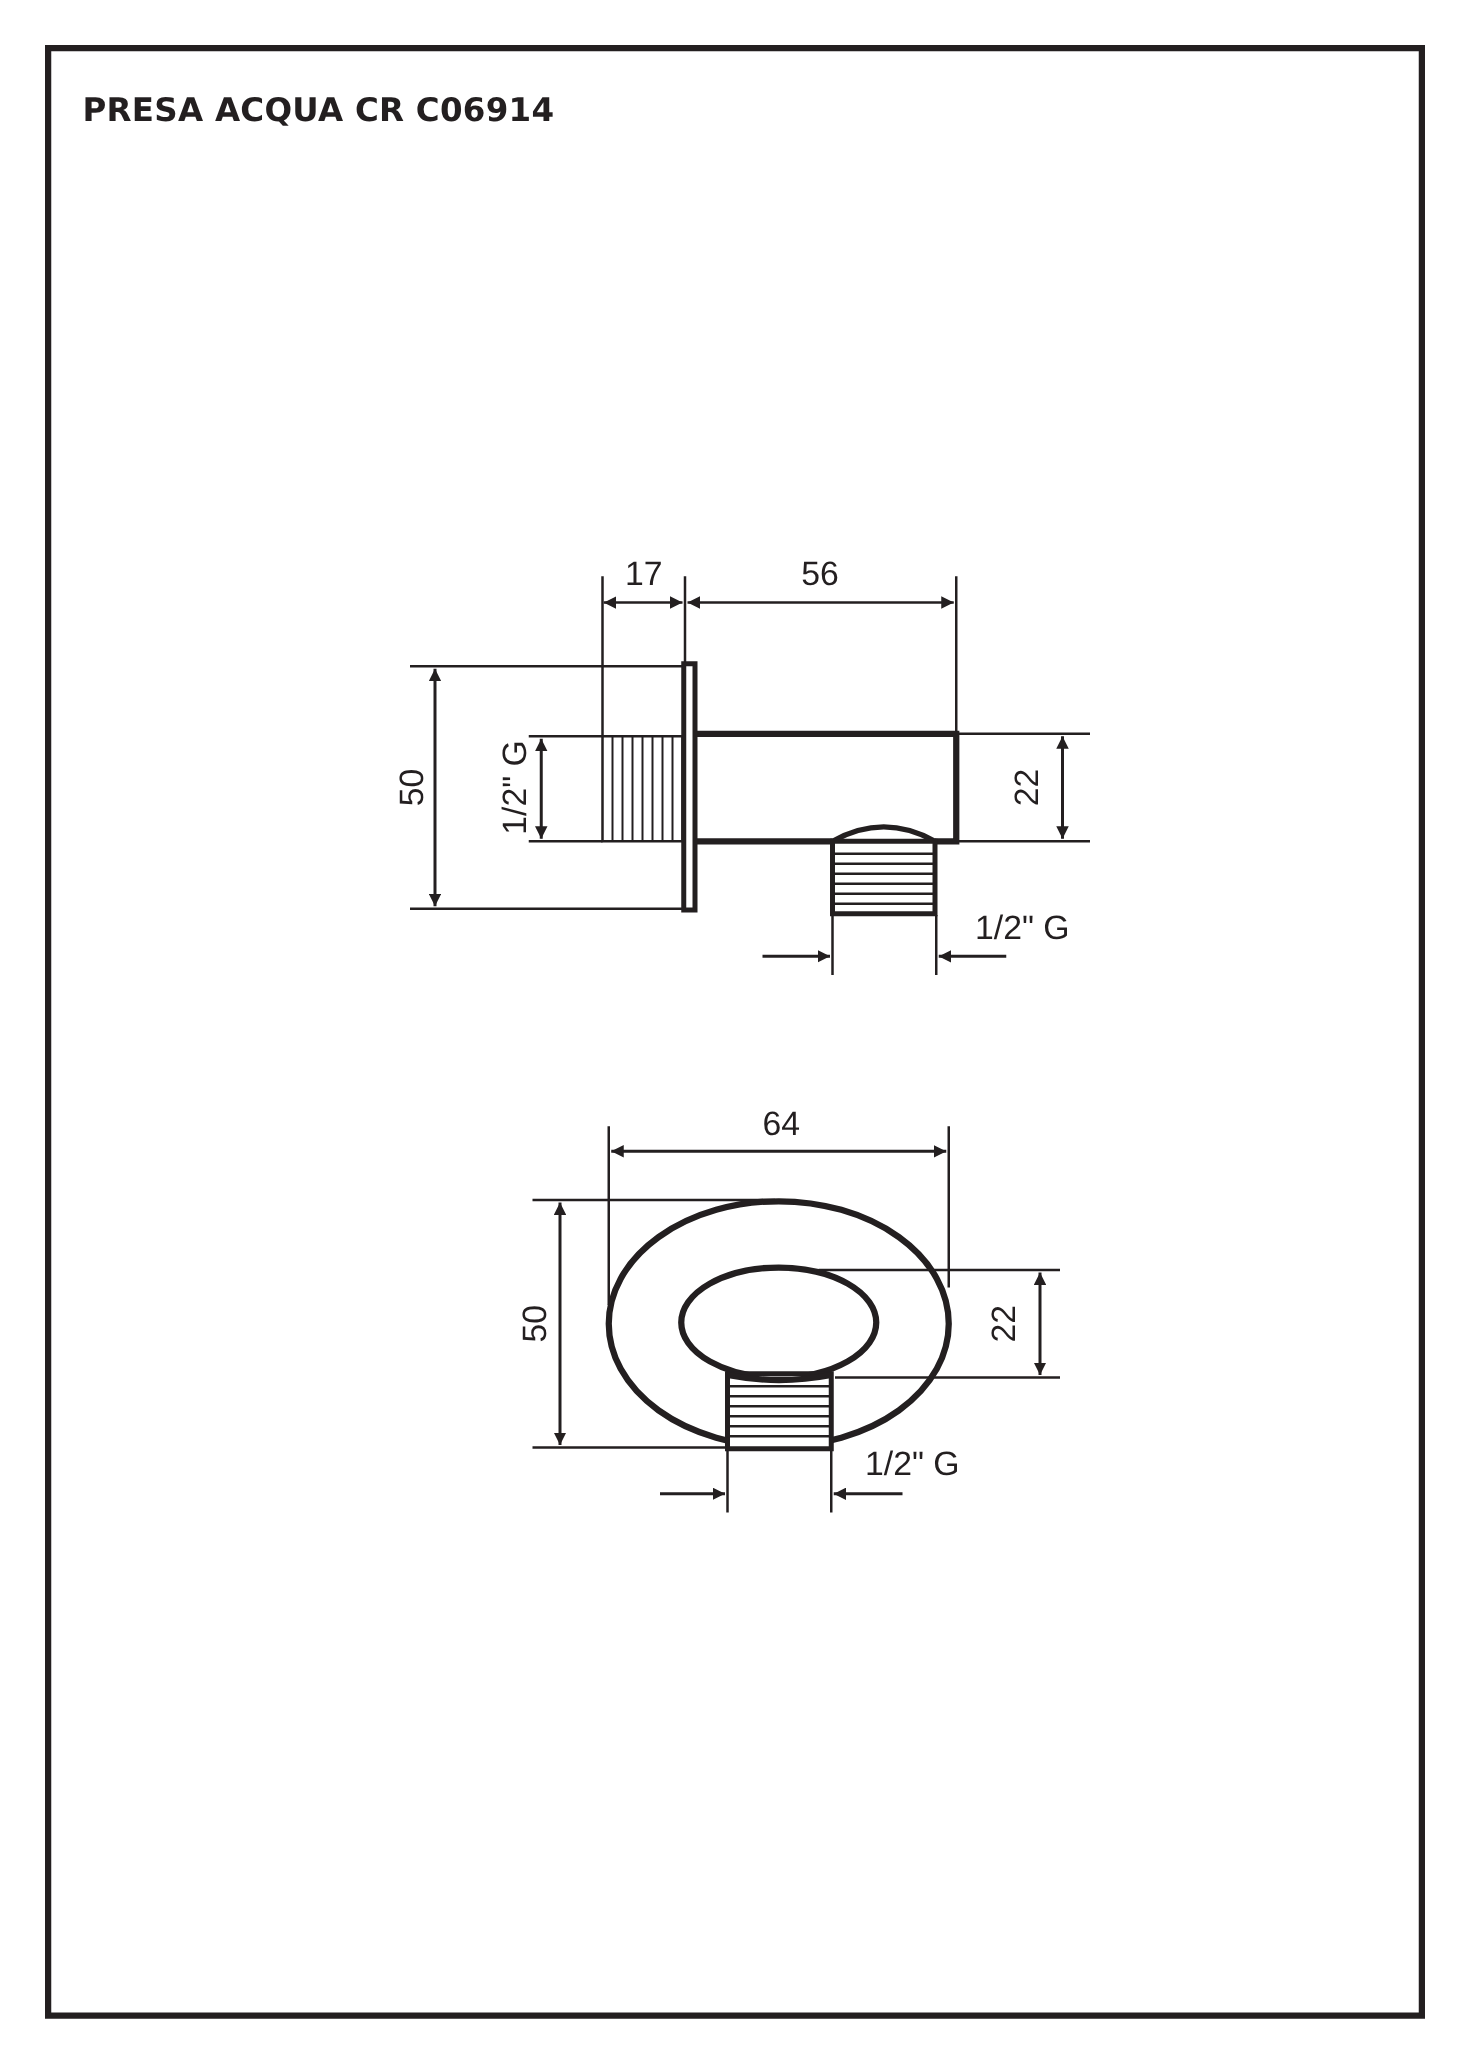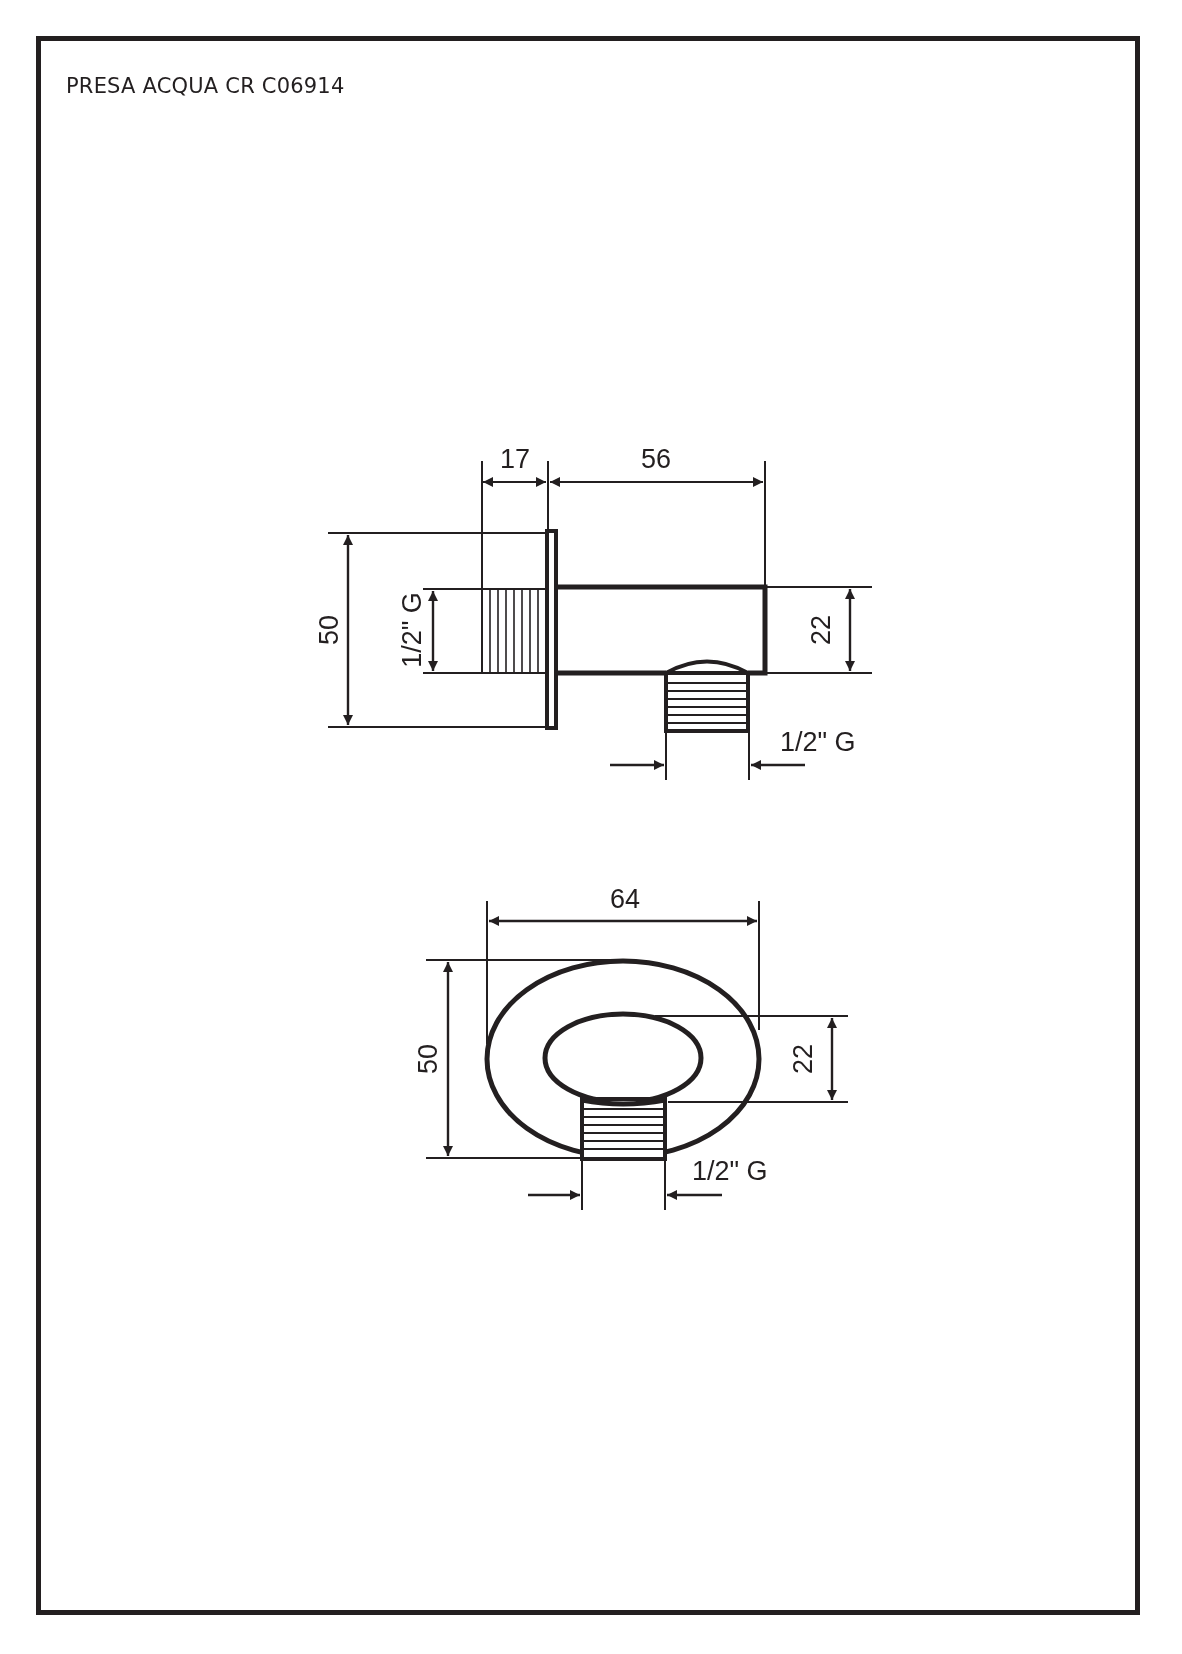--- a/index.html
+++ b/index.html
@@ -1,18 +1,18 @@
 <!DOCTYPE html>
 <html><head>
 <meta charset="utf-8">
 <style>
   html,body{margin:0;padding:0;background:#fff;}
   body{width:1182px;height:1654px;position:relative;overflow:hidden;font-family:"Liberation Sans",sans-serif;}
   .frame{position:absolute;left:36px;top:36px;width:1104px;height:1579px;border:5px solid #231f20;box-sizing:border-box;}
-  .title{position:absolute;left:66px;top:74px;font-size:21px;color:#231f20;letter-spacing:0.2px;font-family:"DejaVu Sans",sans-serif;font-weight:normal;text-align:center;}
+  .title{position:absolute;left:66px;top:74px;font-size:26px;color:#231f20;letter-spacing:0.2px;font-family:"DejaVu Sans",sans-serif;font-weight:bold;text-align:center;}
   svg{position:absolute;left:0;top:0;}
   .dim{font-family:"Liberation Sans",sans-serif;font-size:27px;fill:#231f20;}
 </style>
 </head>
 <body>
 
 <div class="frame"></div>
 <div class="title">PRESA ACQUA CR C06914</div>
 
 <svg width="1182" height="1654" viewBox="0 0 1182 1654">

